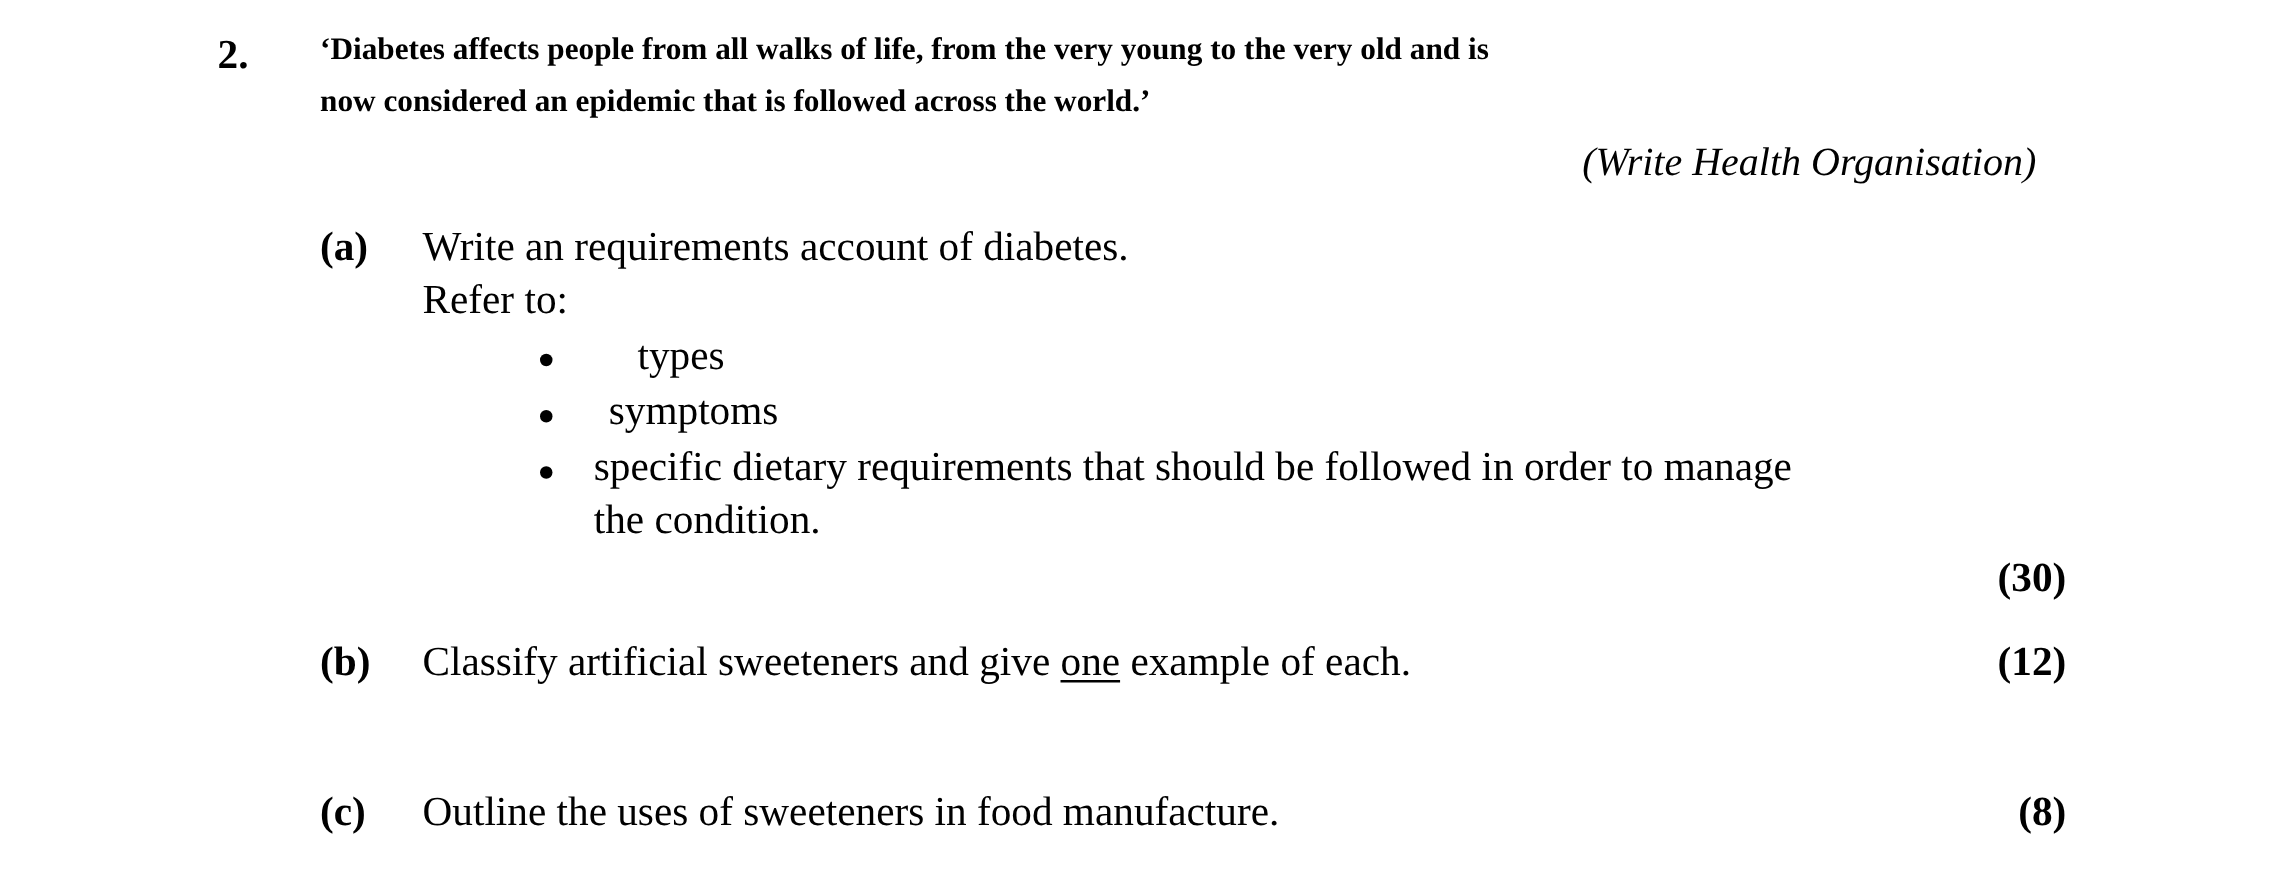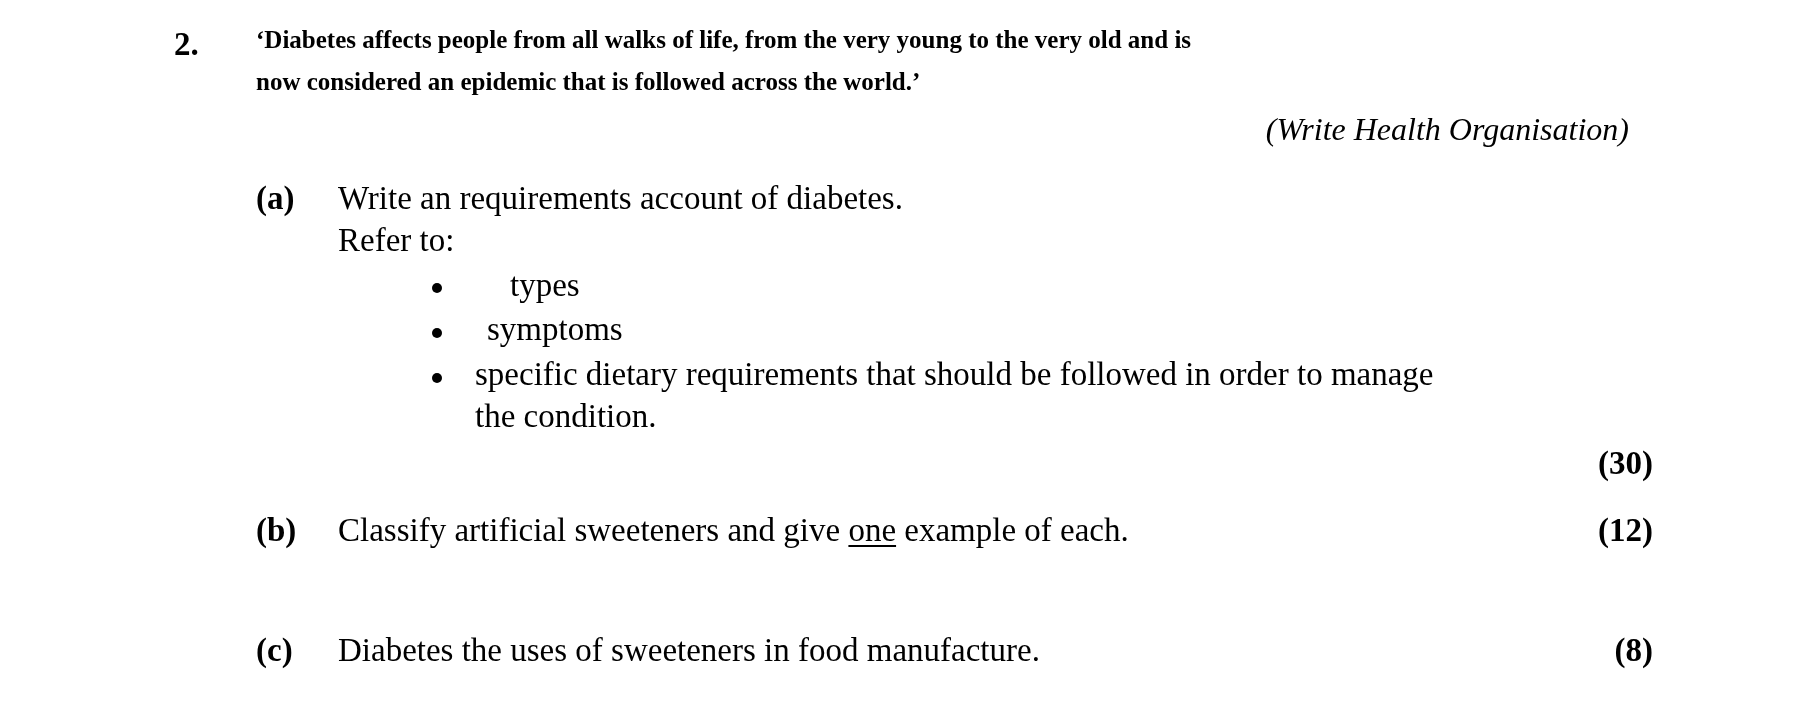--- a/index.html
+++ b/index.html
@@ -87,16 +87,16 @@
   </div>
 
   <div>
     <div class="abs part-label" style="top:512px;">(b)</div>
     <div class="abs part-text" style="top:512px;"><span>Classify artificial sweeteners and give </span><span class="underline-bold">one</span><span> example of each.</span></div>
     <div class="abs marks" style="top:512px;">(12)</div>
   </div>
 
   <div>
     <div class="abs part-label" style="top:632px;">(c)</div>
-    <div class="abs part-text" style="top:632px;">Diabetes the uses of sweeteners in food manufacture.</div>
+    <div class="abs part-text" style="top:632px;">Outline the uses of sweeteners in food manufacture.</div>
     <div class="abs marks" style="top:632px;">(8)</div>
   </div>
 </div>
 
 </body></html>

